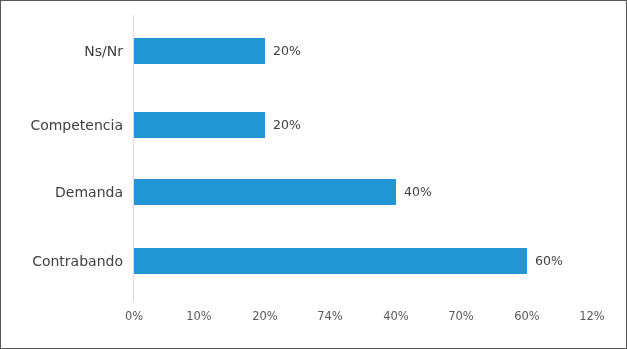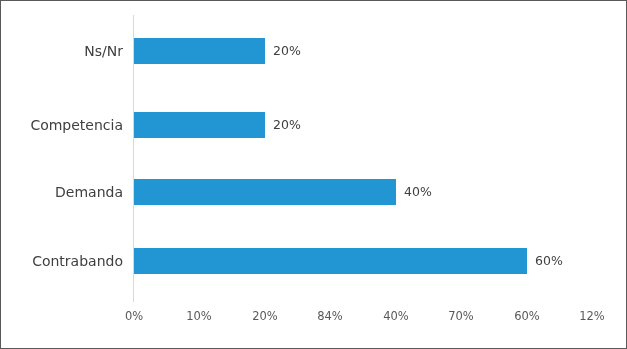--- a/index.html
+++ b/index.html
@@ -118,20 +118,20 @@
 
     <div class="bar-row" style="top:247px;">
       <div class="cat-label">Contrabando</div>
       <div class="bar" style="width:393px;"></div>
       <div class="bar-value" style="left:534px;">60%</div>
     </div>
 
     <div class="tick-label" style="left:133px;">0%</div>
     <div class="tick-label" style="left:198px;">10%</div>
     <div class="tick-label" style="left:264px;">20%</div>
-    <div class="tick-label" style="left:329px;">84%</div>
+    <div class="tick-label" style="left:329px;">74%</div>
     <div class="tick-label" style="left:395px;">40%</div>
     <div class="tick-label" style="left:460px;">70%</div>
     <div class="tick-label" style="left:526px;">60%</div>
     <div class="tick-label" style="left:591px;">12%</div>
 
   </div>
 </div>
 
 </body></html>

